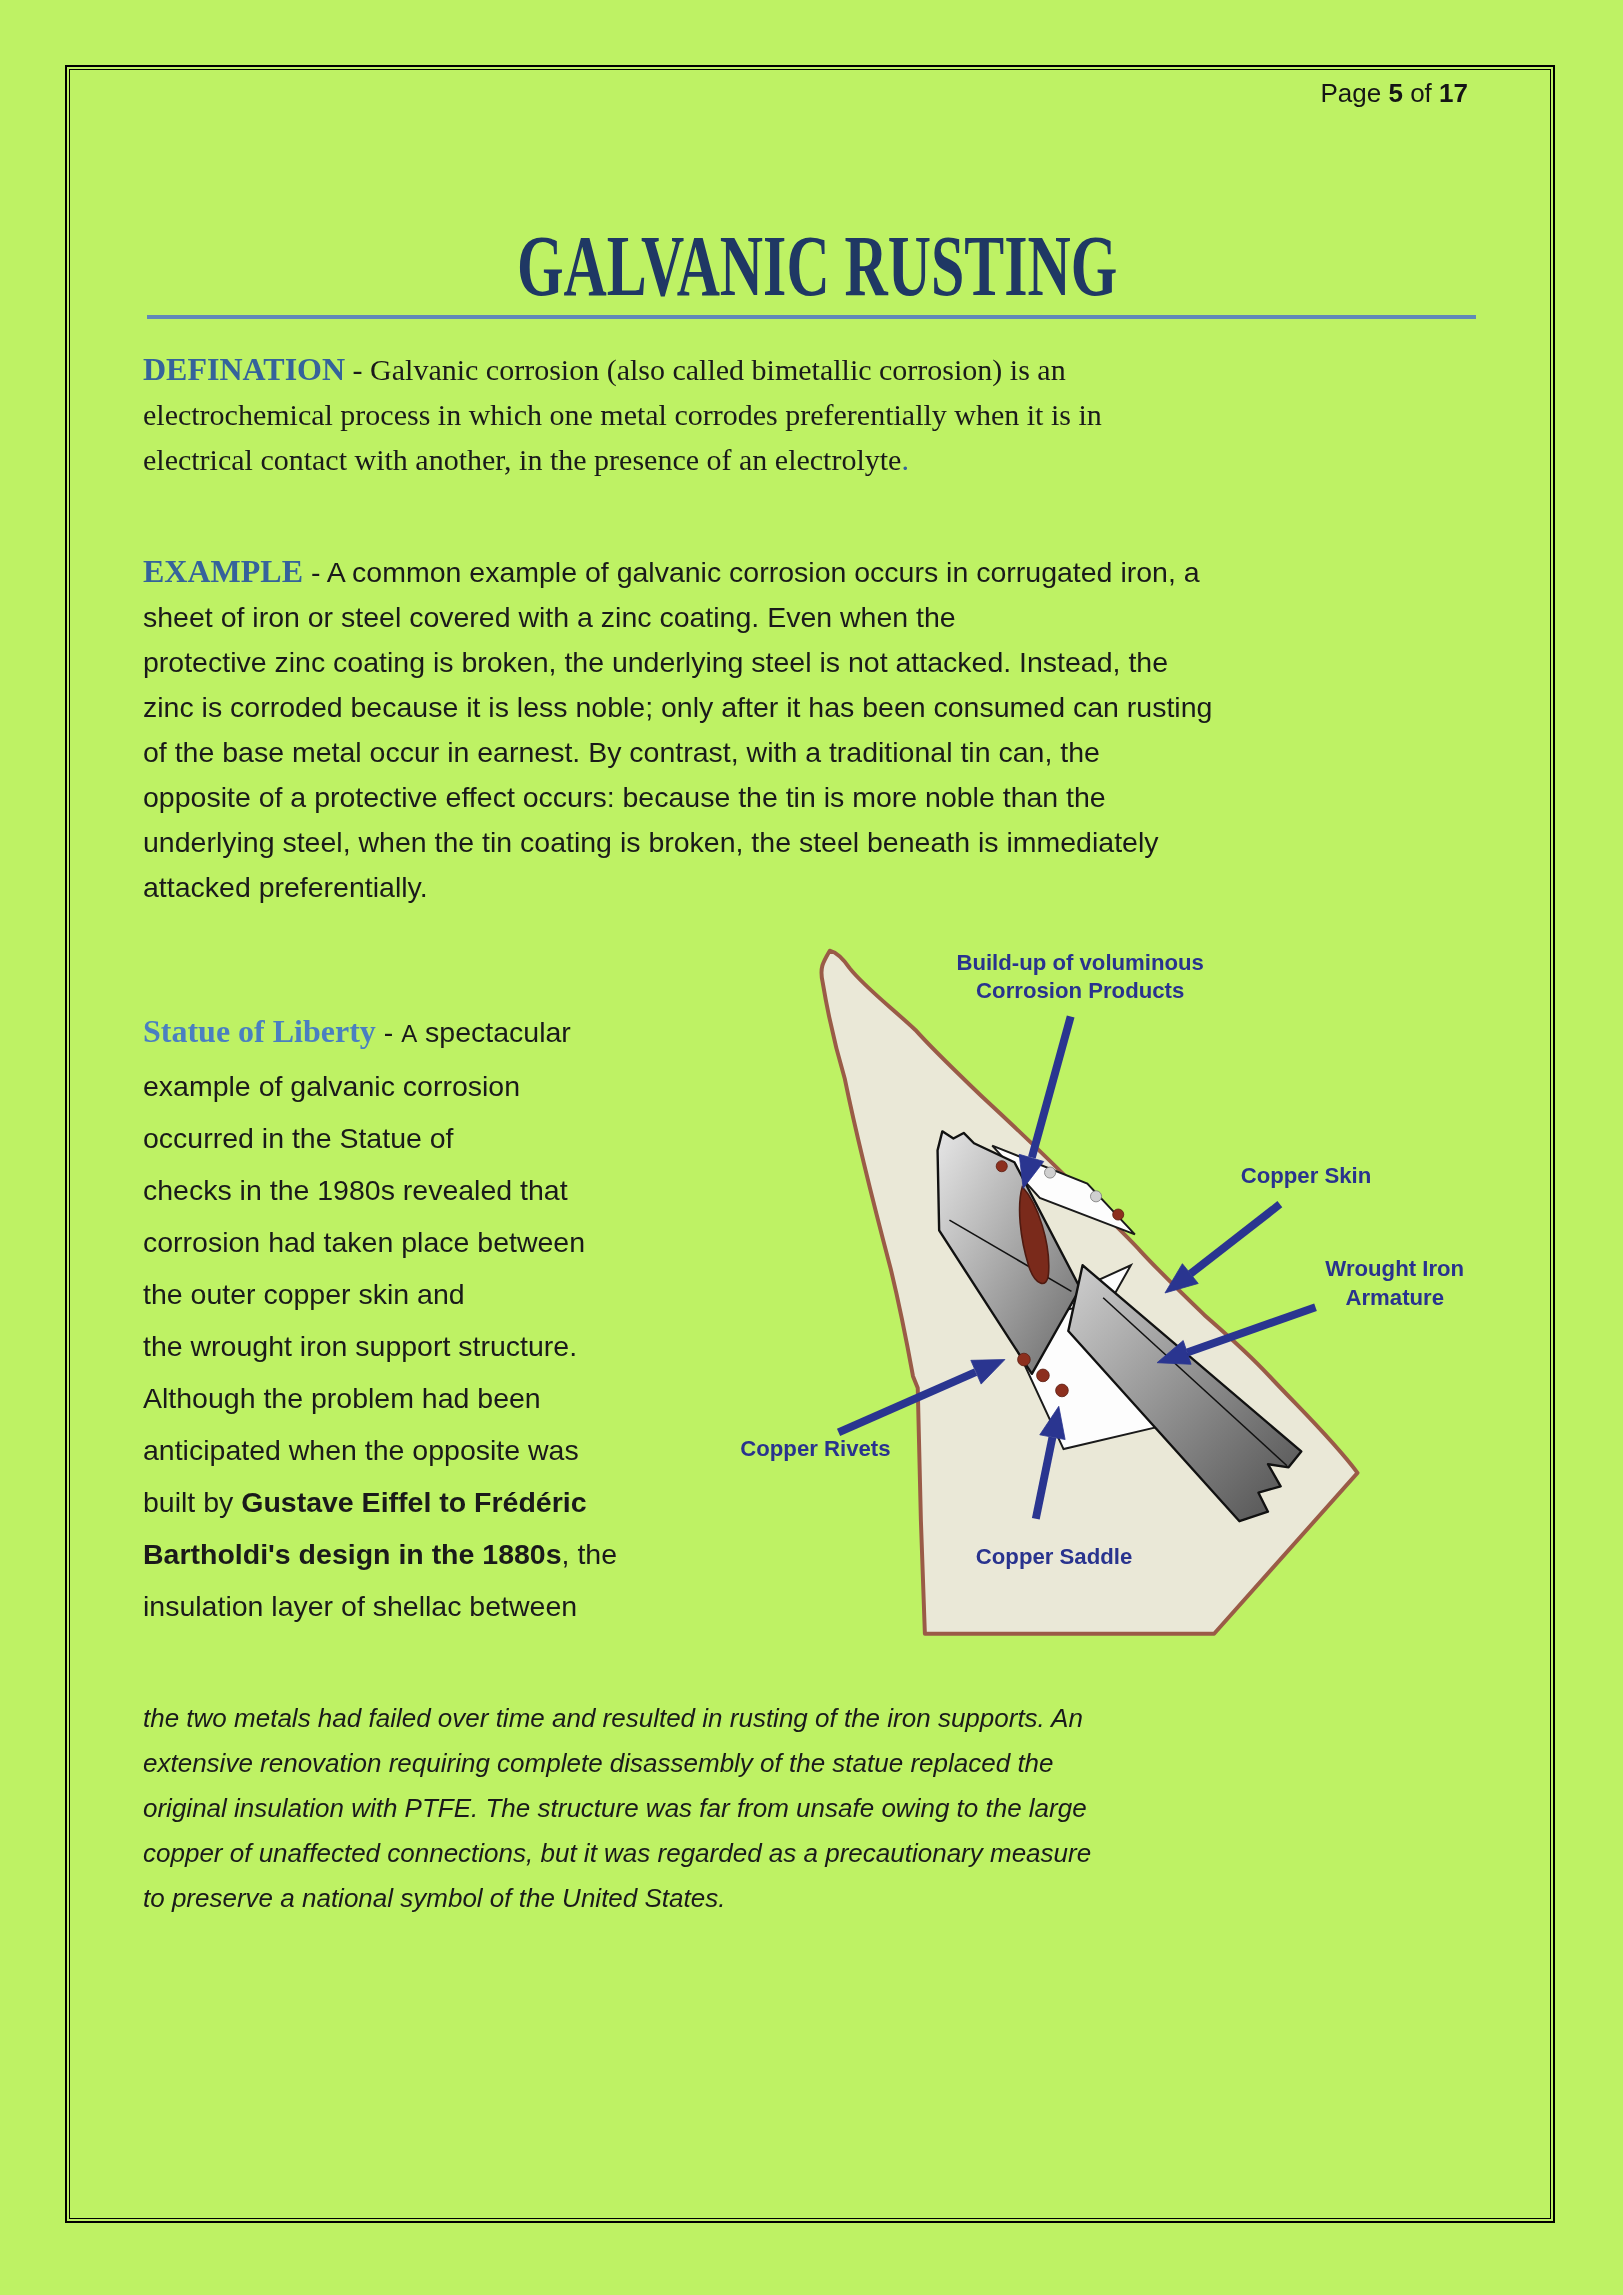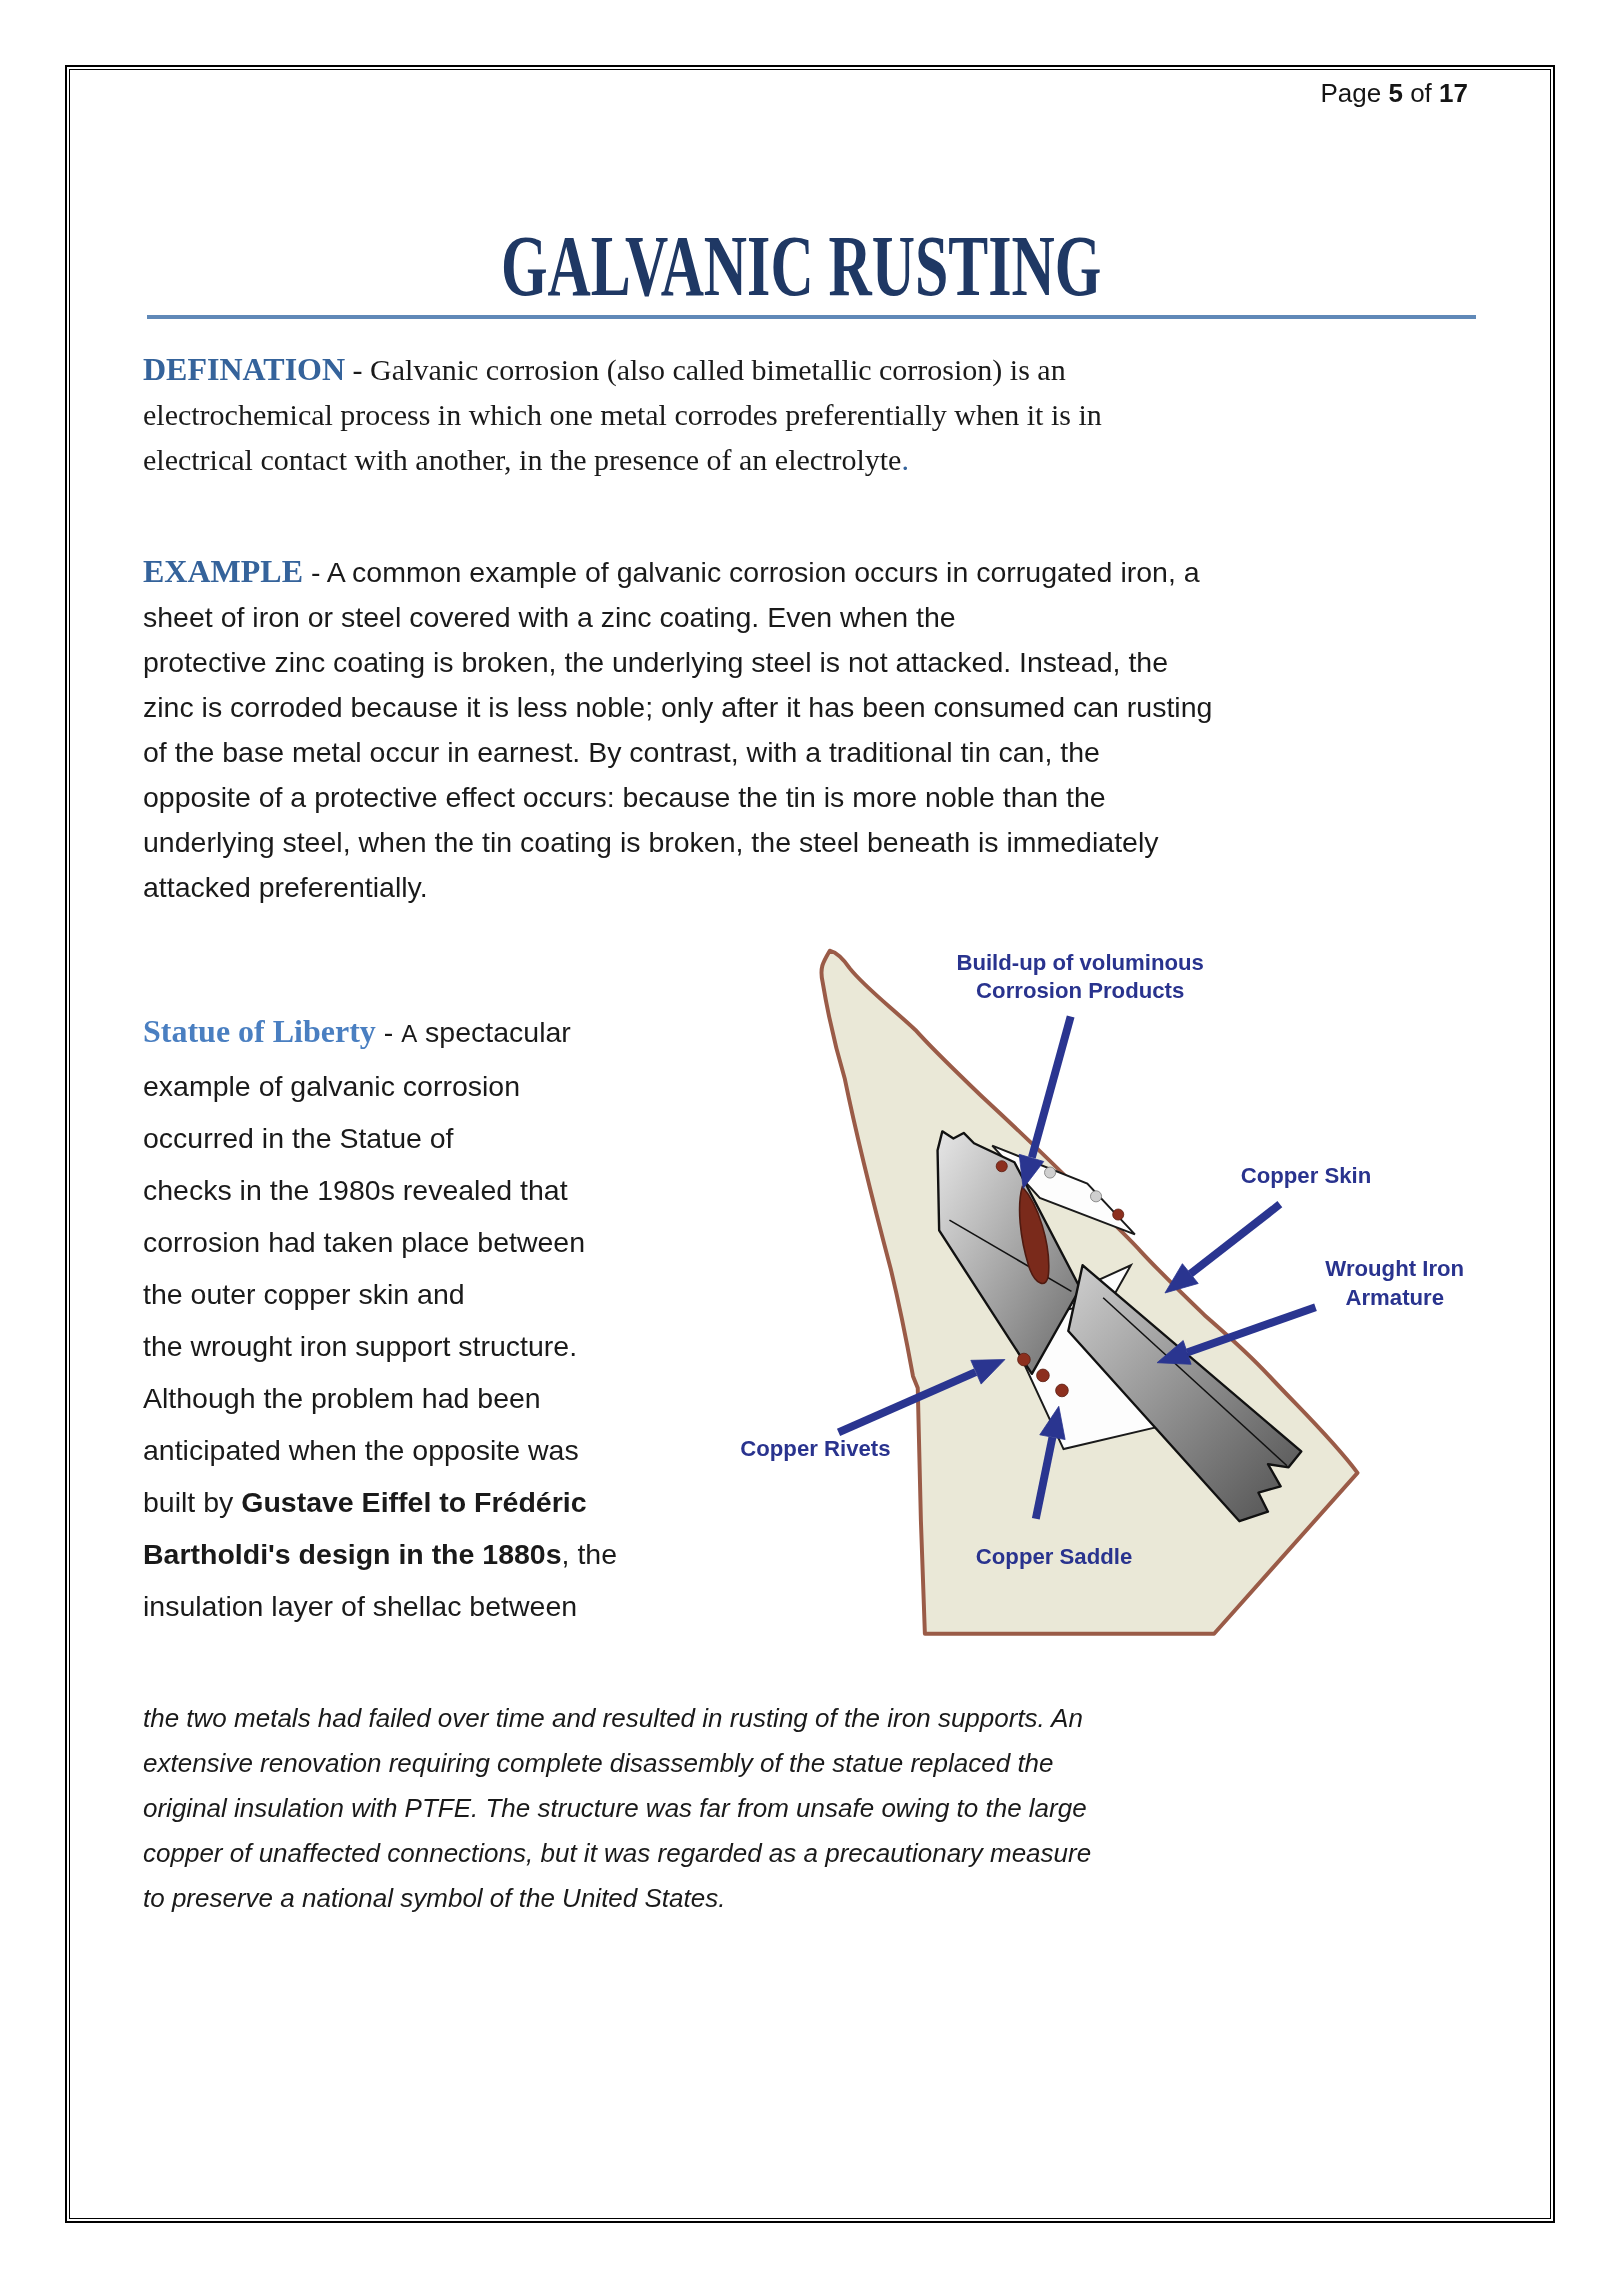--- a/index.html
+++ b/index.html
@@ -1,26 +1,26 @@
 <!DOCTYPE html>
 <html style="font-size:12.7px"><head>
 <meta charset="utf-8">
 <style>
   html,body{margin:0;padding:0;background:#e9e9e9;}
-  .page{position:relative;width:1623px;height:2295px;background:#ffffff;
+  .page{position:relative;width:1623px;height:2295px;background:#bef264;
         font-family:"Liberation Sans",sans-serif;overflow:hidden;}
   
   .frame{position:absolute;left:65px;top:65px;width:1490px;height:2158px;
          border:2.4px solid #000;box-sizing:border-box;}
   .frame-inner{position:absolute;inset:2.4px;border:1.6px solid #000;}
   
   .pageinfo{position:absolute;top:78px;right:155px;font-size:26px;color:#151515;}
   .pageinfo b{font-weight:bold;}
   
-  .title-wrap{position:absolute;left:135px;top:225px;width:1333px;text-align:center;}
+  .title-wrap{position:absolute;left:151px;top:225px;width:1333px;text-align:center;}
   .title-text{display:inline-block;font-family:"Liberation Serif",serif;font-weight:bold;
               font-size:73px;color:#1f3864;transform:scale(0.82,1.18);transform-origin:50% 50%;
               white-space:nowrap;}
   .rule{position:absolute;left:147px;top:315px;width:1329px;height:4px;background:#6089b8;}
   
   .para{position:absolute;color:#1a1a1a;}
   .def{left:143px;top:347px;font-family:"Liberation Serif",serif;font-size:30px;line-height:45px;}
   .ex {left:143px;top:549px;font-size:28.5px;line-height:45px;}
   .st {left:143px;top:1005px;font-size:28.5px;line-height:52px;}
   .cl {left:143px;top:1696px;font-size:26px;line-height:45px;font-style:italic;}

